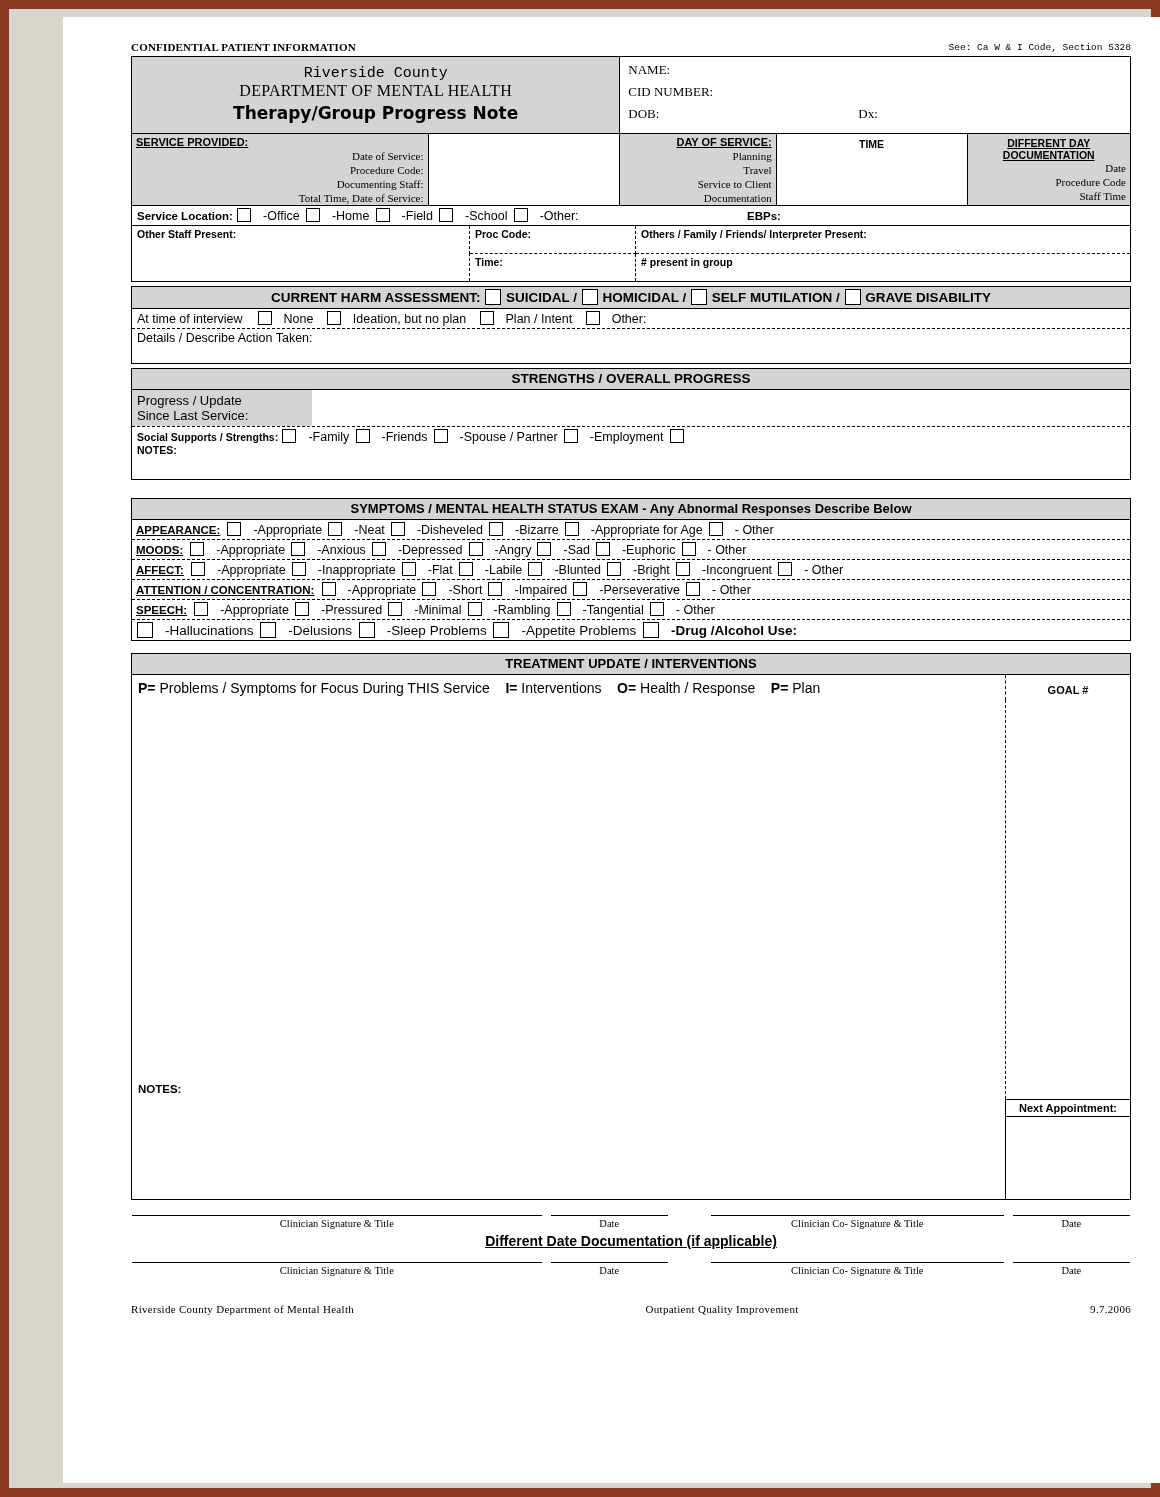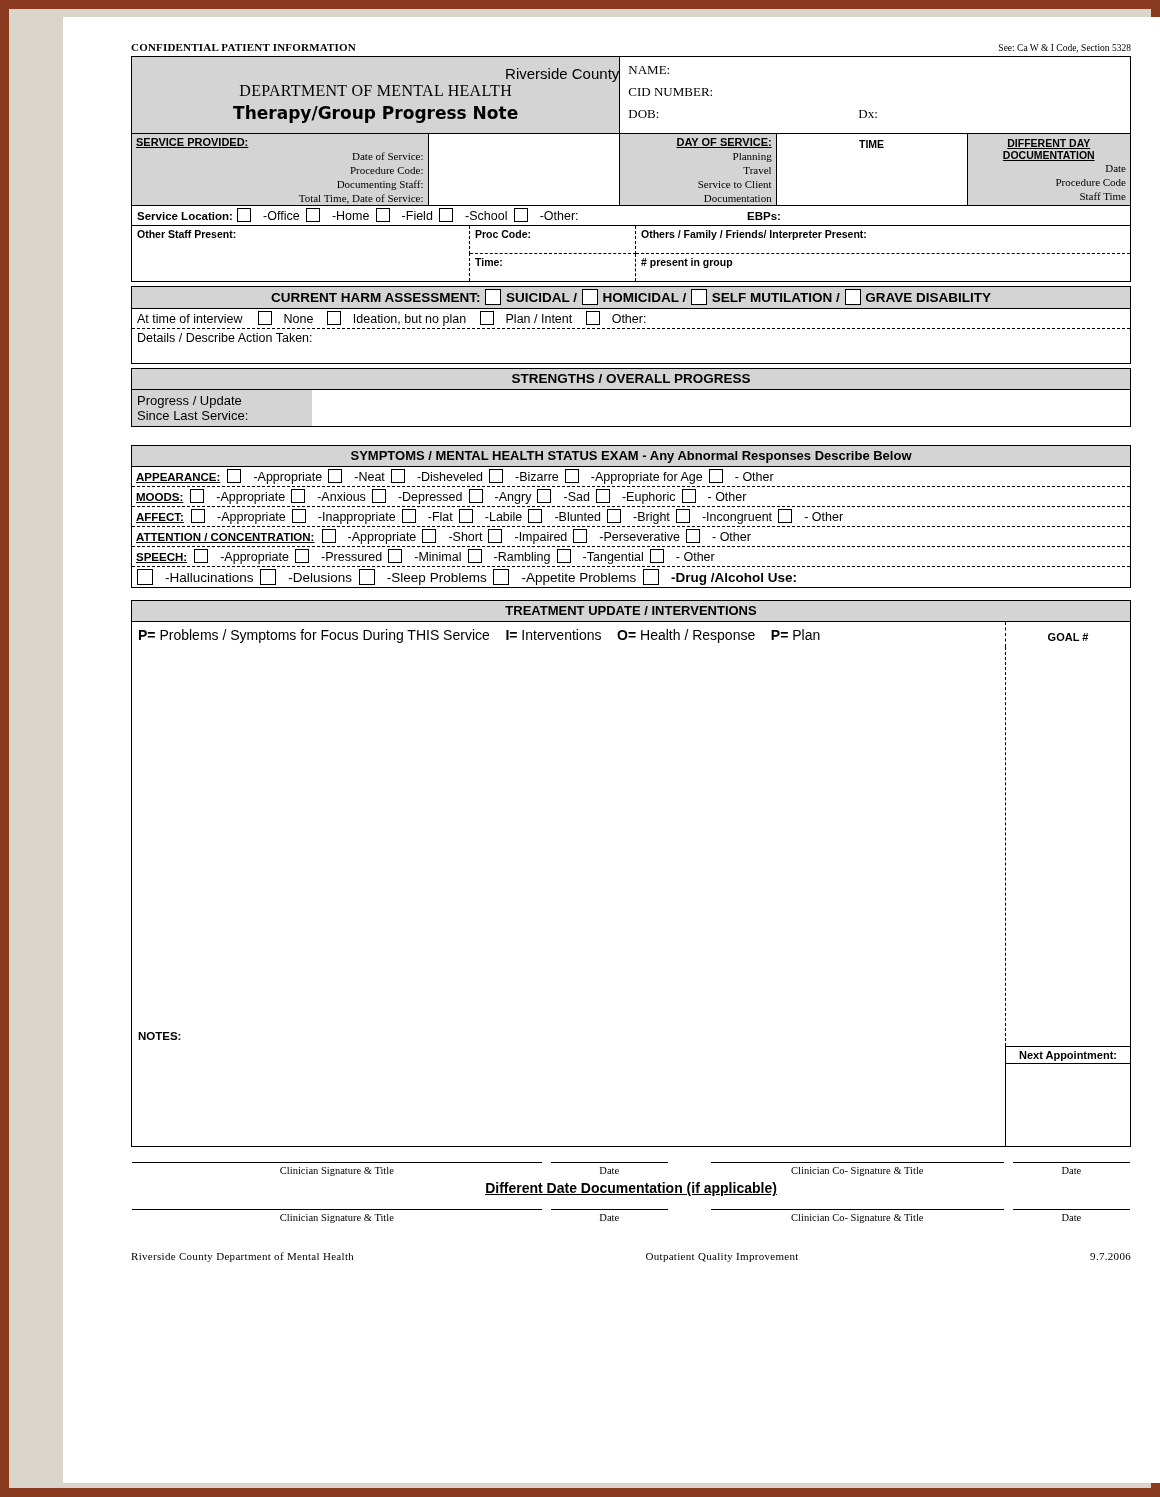--- a/index.html
+++ b/index.html
@@ -43,33 +43,33 @@
     align-items: flex-end;
     font-size: 10.5px;
     margin-bottom: 3px;
   }
   .conf {
     font-family: "Liberation Serif", serif;
     font-weight: bold;
     font-size: 11px;
     letter-spacing: .2px;
   }
-  .wic { font-size: 9.5px; font-family: Liberation Serif, serif;}
+  .wic { font-size: 9.5px; font-family: Liberation Mono, monospace;}
 
   table.frm { border-collapse: collapse; width: 1000px; }
   .bx { border: 1px solid #000; }
 
   .hdr-left {
     background: #d4d4d4;
     text-align: center;
     padding: 4px 0 6px;
     width: 480px;
     vertical-align: middle;
   }
-  .hdr-left .l1 { font-family: Liberation Sans, sans-serif; font-size: 15px; text-align: right; }
+  .hdr-left .l1 { font-family: Liberation Mono, monospace; font-size: 15px; }
   .hdr-left .l2 { font-family: "Liberation Serif", serif; font-size: 16px; letter-spacing: .3px; }
   .hdr-left .l3 { font-family: "DejaVu Sans", sans-serif; font-weight: bold; font-size: 17px; margin-top: 3px; }
   .hdr-right {
     padding: 5px 8px;
     vertical-align: top;
     font-size: 13px;
     font-family: "Liberation Serif", serif;
   }
   .hdr-right div { margin-bottom: 6px; }
   .dxrow { display:flex; }
@@ -280,20 +280,33 @@
               <td style="width:170px; background:#d4d4d4; padding:3px 5px; vertical-align:top; font-size:13px">
                 <div>Progress / Update</div>
                 <div>Since Last Service:</div>
               </td>
               <td style="padding:3px">&nbsp;</td>
             </tr>
           </tbody>
                   </table>
         </td>
       </tr>
+      <tr>
+        <td class="cell" style="height:48px; vertical-align:top">
+          <div>
+            <span class="b small">Social Supports / Strengths:</span>
+            <span class="cb"></span><span class="opt">-Family</span>
+            <span class="cb"></span><span class="opt">-Friends</span>
+            <span class="cb"></span><span class="opt">-Spouse / Partner</span>
+            <span class="cb"></span><span class="opt">-Employment</span>
+            <span class="cb"></span>
+          </div>
+          <div class="b small">NOTES:</div>
+        </td>
+      </tr>
     </tbody>
           </table>
   </div>
 
   <div style="margin-top:18px">
     <div class="bandtitle band-sub">SYMPTOMS / MENTAL HEALTH STATUS EXAM - Any Abnormal Responses Describe Below</div>
     <table class="frm bx" style="border-top:none">
       <tbody>
               <tr>
                 <td class="optrow dash-b">

